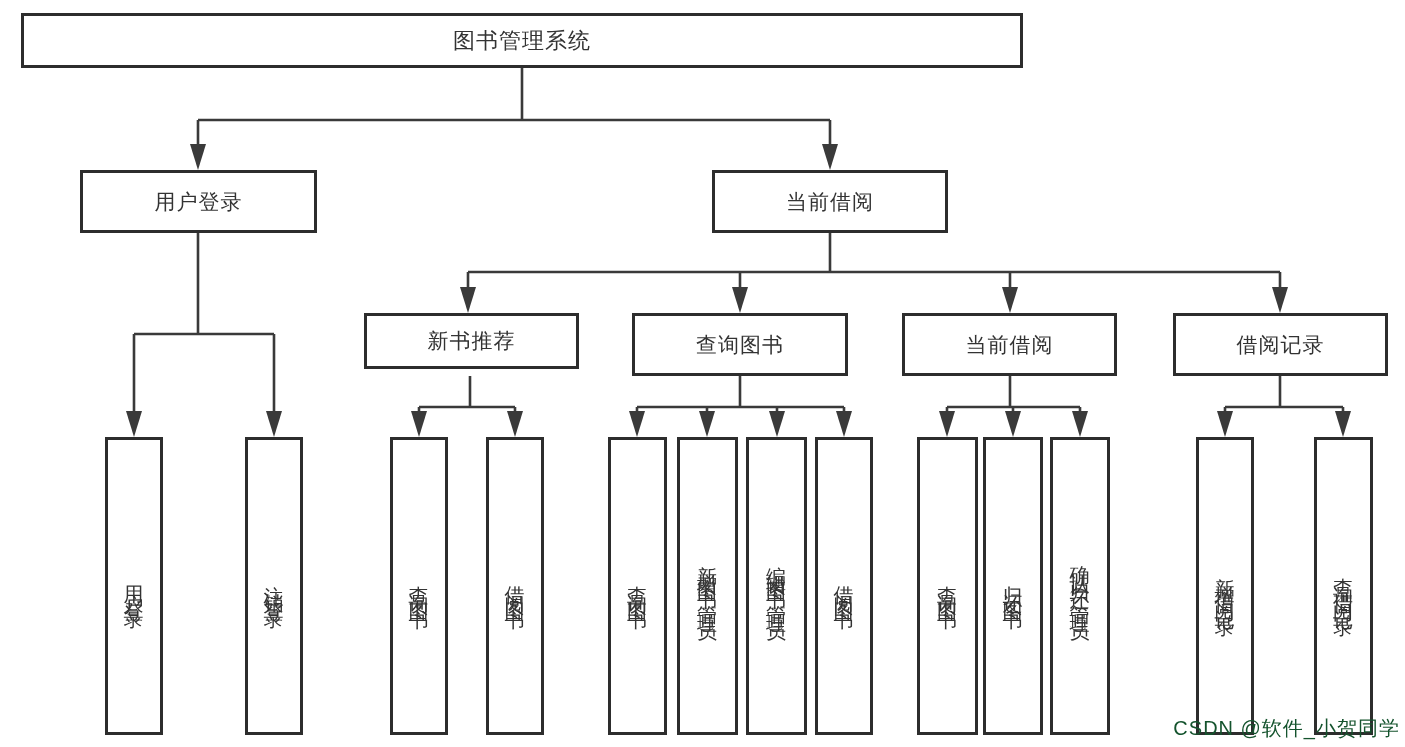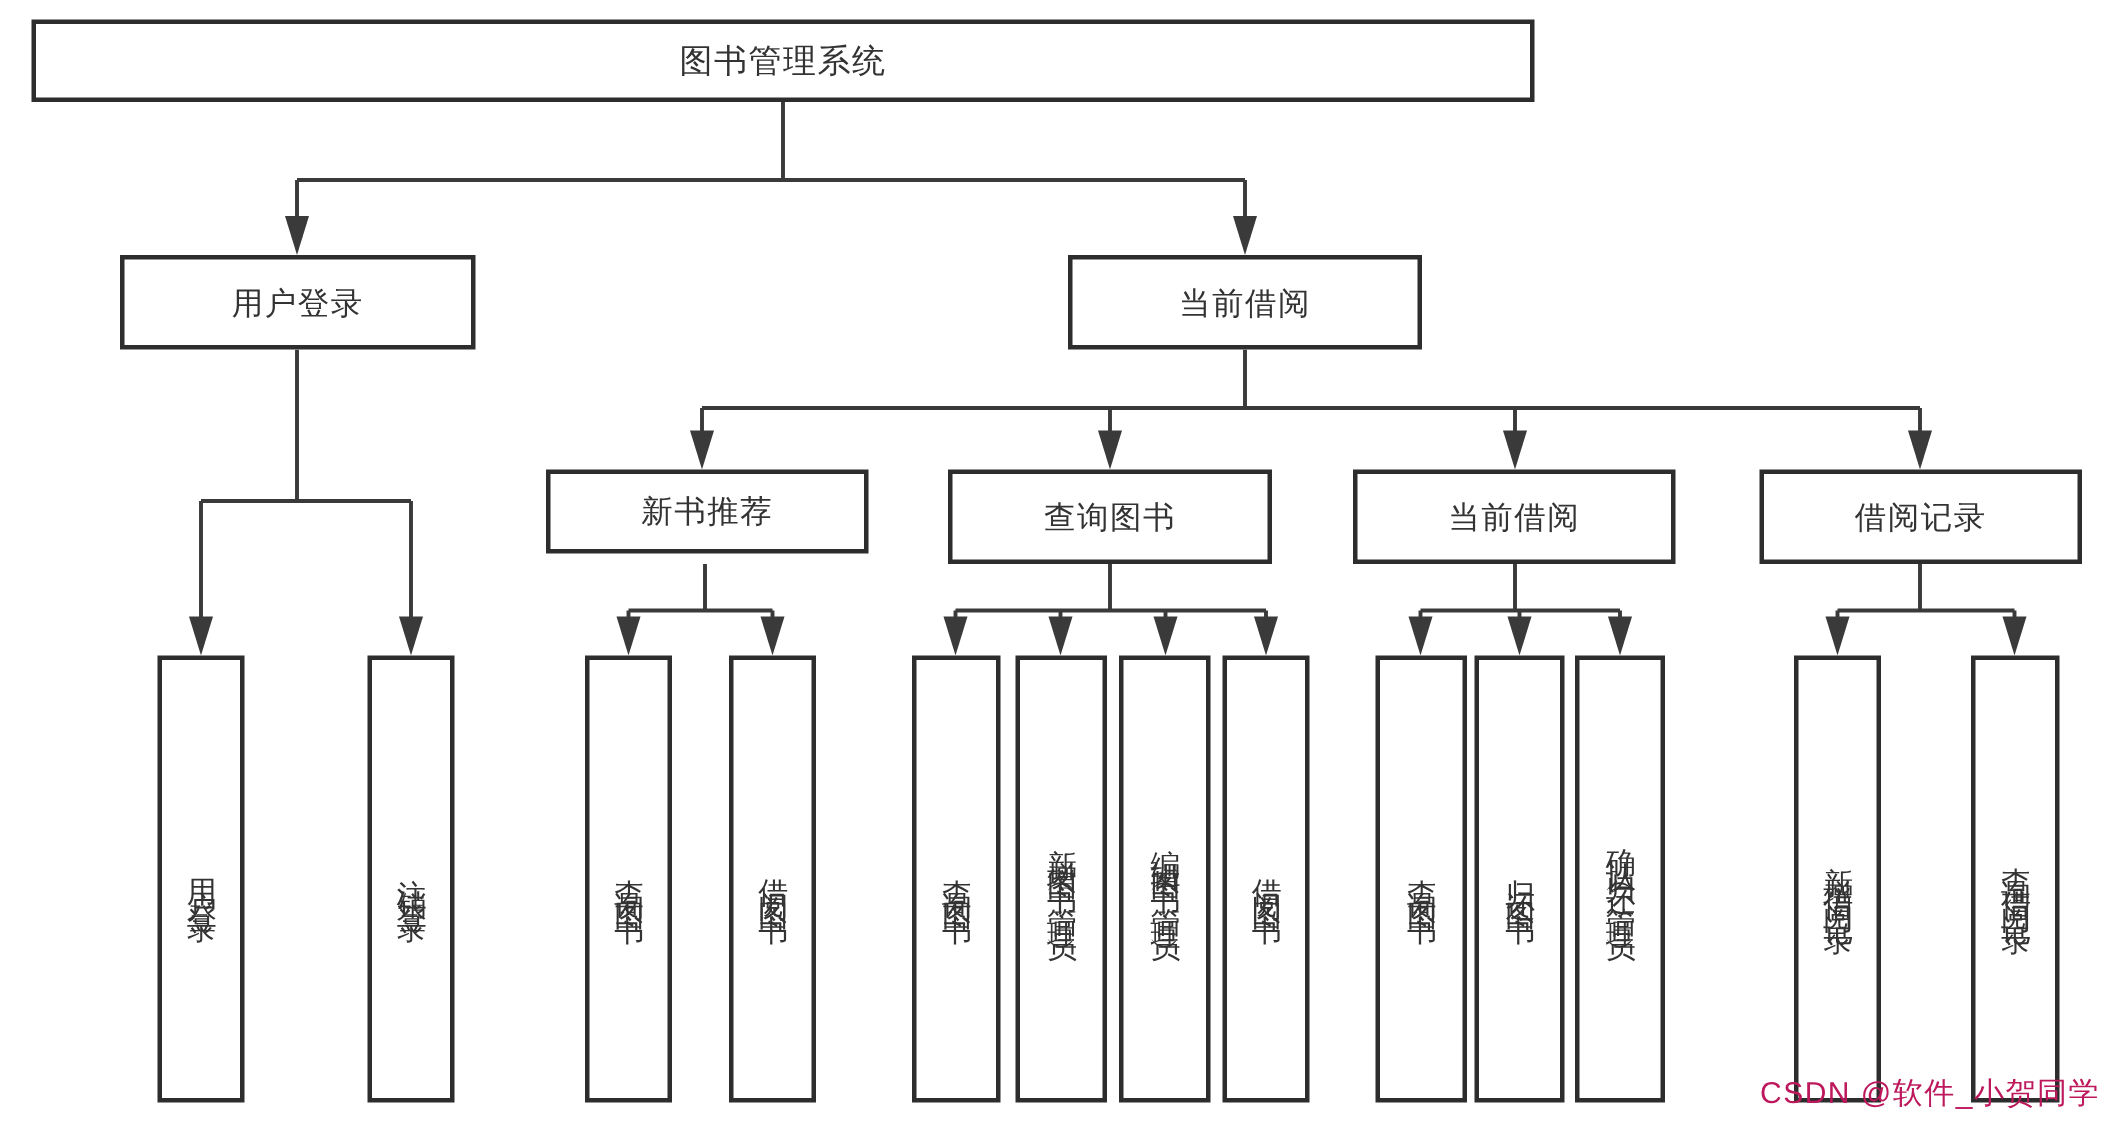--- a/index.html
+++ b/index.html
@@ -45,21 +45,21 @@
     font-size: 20px;
     letter-spacing: 8px;
     line-height: 1;
     white-space: nowrap;
   }
   .watermark {
     position: absolute;
     right: 5px;
     bottom: 5px;
     font-size: 20px;
-    color: #be185d;
+    color: #14532d;
     letter-spacing: 1px;
     z-index: 5;
     pointer-events: none;
   }
 </style>
 </head>
 <body>
 
 <div class="stage">
 

